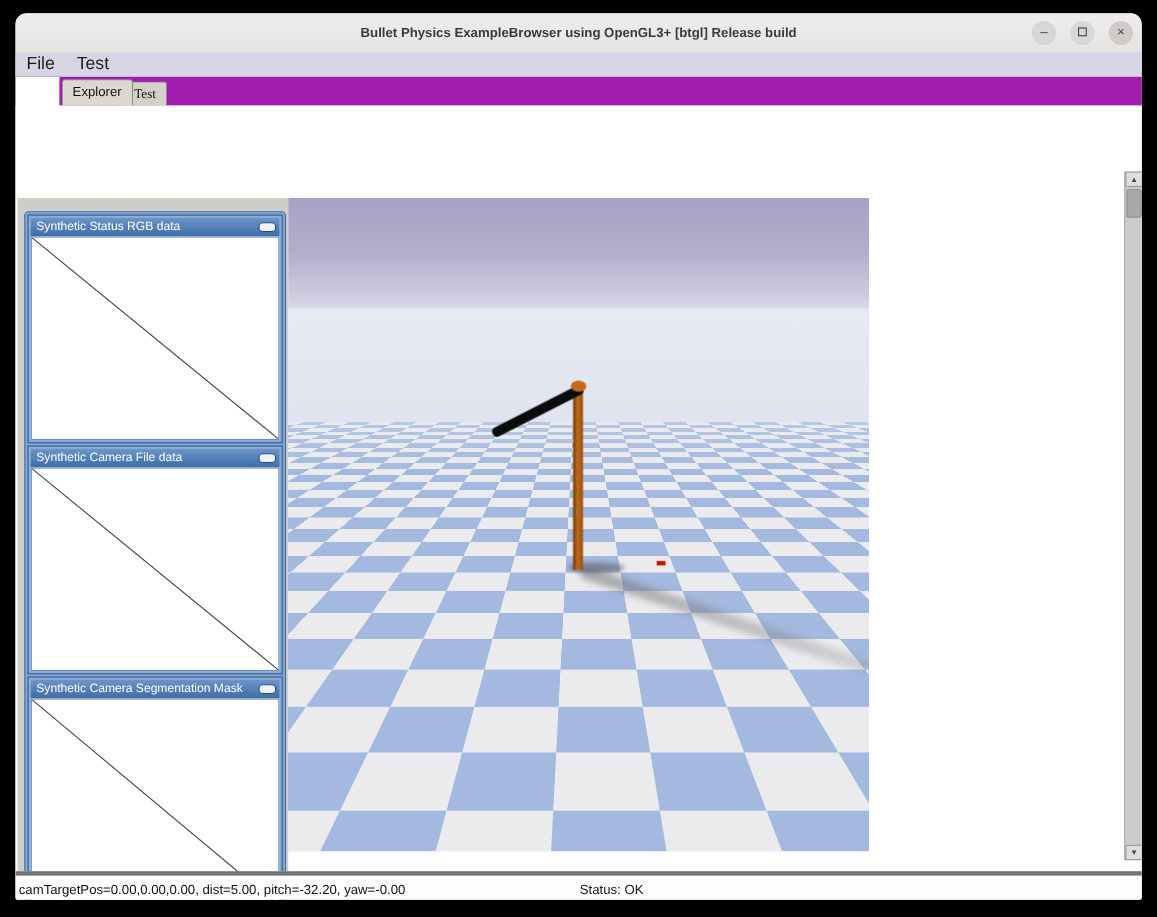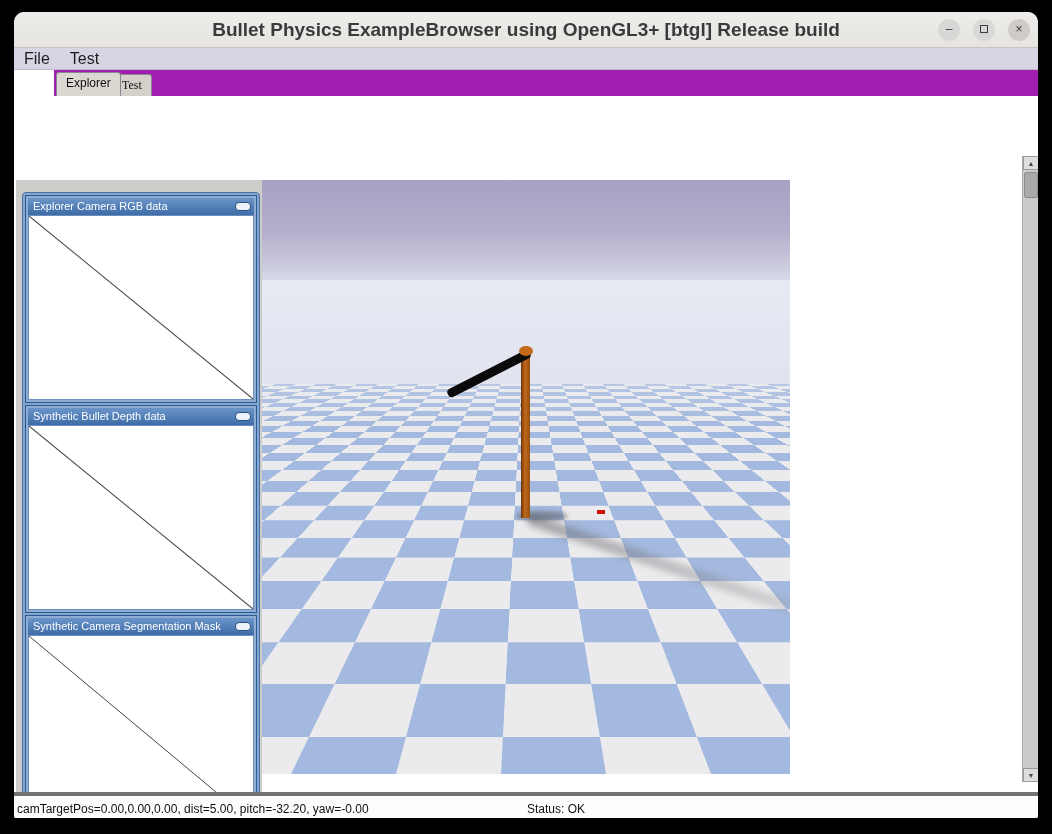--- a/index.html
+++ b/index.html
@@ -3,21 +3,21 @@
 <meta charset="utf-8">
 <style>
   * { margin:0; padding:0; box-sizing:border-box; }
   html,body { width:1052px; height:834px; background:#000; font-family:"Liberation Sans", sans-serif; overflow:hidden; }
   .stage { position:relative; width:1052px; height:834px; background:#000; }
 
   .app { position:absolute; left:14px; top:12px; width:1024px; height:806px; background:#fff; border-radius:10px 10px 2px 2px; overflow:hidden; }
 
   
   .titlebar { position:absolute; left:0; top:0; width:1024px; height:36px; background:linear-gradient(#efedeb,#e6e4e1); border-bottom:1px solid #c9c6c2; border-radius:10px 10px 0 0; }
-  .title { position:absolute; left:0; right:0; top:0; height:36px; line-height:36px; text-align:center; font-size:19px; font-weight:bold; color:#3a3a3a; }
+  .title { position:absolute; left:0; right:0; top:0; height:36px; line-height:36px; text-align:center; font-size:12px; font-weight:bold; color:#3a3a3a; }
   .win-controls { position:absolute; right:8px; top:7px; display:flex; gap:13px; }
   .win-btn { width:22px; height:22px; border-radius:50%; background:#d9d7d5; color:#3c3c3c; font-size:12px; line-height:21px; text-align:center; cursor:default; }
   .win-btn.close { background:#cecbc9; }
   .win-btn .sq { display:inline-block; width:8px; height:8px; border:1px solid #3c3c3c; margin-top:6px; }
 
   
   .menubar { position:absolute; left:0; top:36px; width:1024px; height:22px; background:#d7d5e3; border-bottom:1px solid #bcbac9; display:flex; align-items:center; }
   .menu-item { font-size:16px; color:#1d1d1d; padding:0 10px; height:22px; line-height:22px; }
 
   
@@ -100,33 +100,33 @@
       <div class="tab test">Test</div>
     </div>
 
     <div class="client">
 
       <div class="left-panel">
         <div class="camera-stack">
 
           <div class="camera-window cam-h1">
             <div class="camera-title">
-              <span>Explorer Camera RGB data</span>
+              <span>Synthetic Status RGB data</span>
               <span class="camera-min"></span>
             </div>
             <div class="camera-content">
               <svg viewBox="0 0 100 100" preserveAspectRatio="none">
                   <line x1="0" y1="0" x2="100" y2="100" stroke="#444" stroke-width="1" vector-effect="non-scaling-stroke"></line>
                 </svg>
             </div>
           </div>
 
           <div class="camera-window cam-h2">
             <div class="camera-title">
-              <span>Synthetic Bullet Depth data</span>
+              <span>Synthetic Camera File data</span>
               <span class="camera-min"></span>
             </div>
             <div class="camera-content">
               <svg viewBox="0 0 100 100" preserveAspectRatio="none">
                   <line x1="0" y1="0" x2="100" y2="100" stroke="#444" stroke-width="1" vector-effect="non-scaling-stroke"></line>
                 </svg>
             </div>
           </div>
 
           <div class="camera-window cam-h3">

